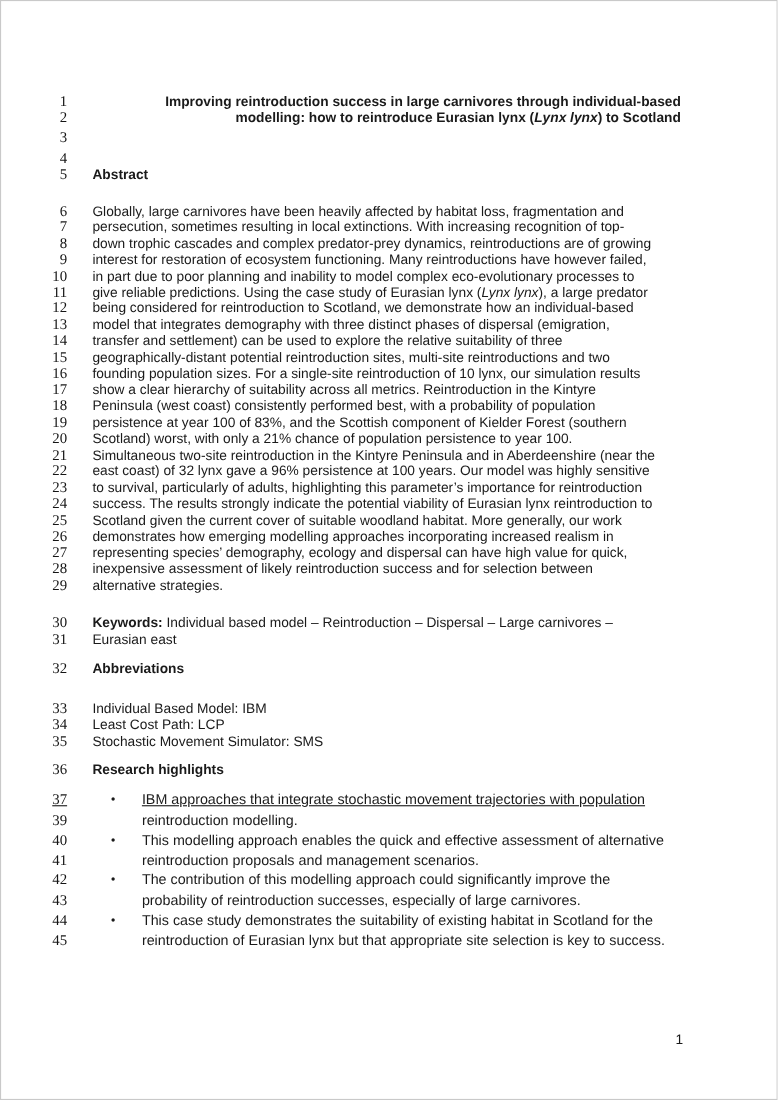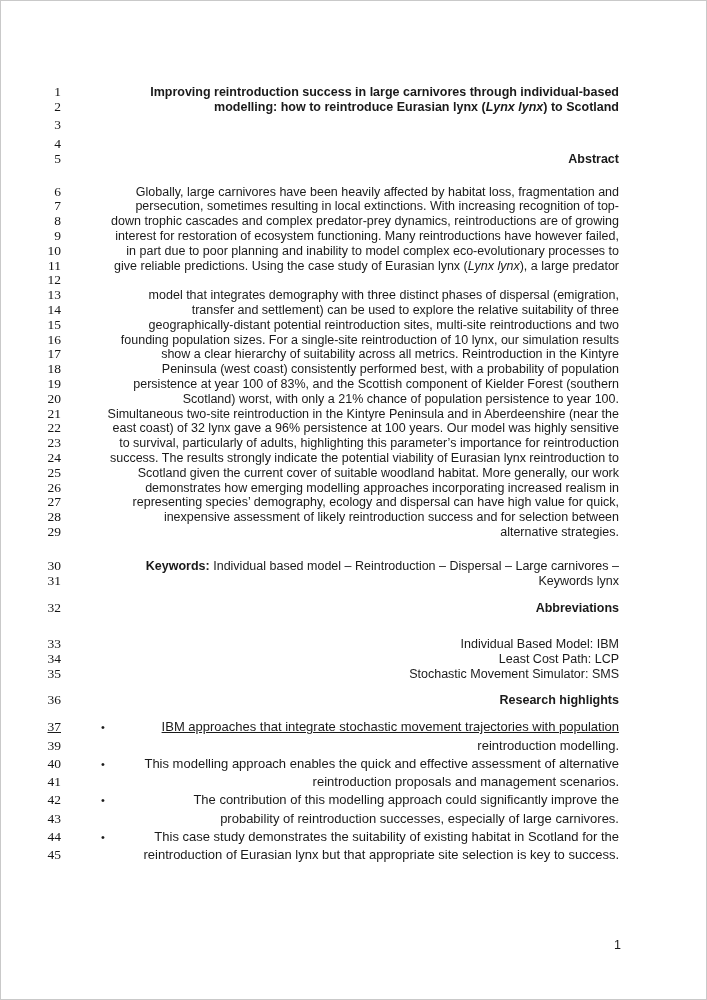--- a/index.html
+++ b/index.html
@@ -26,21 +26,20 @@
     font-family:"Liberation Serif", serif;
     font-size:13.5px;
     color:#141414;
   }
   .line .content {
     margin-left:23px;
     width:535px;
     position:relative;
     box-sizing:border-box;
     min-height:14.8px;
-    text-align:right;
   }
   .line.title .content { text-align:right; font-weight:bold; }
   .line.heading .content { font-weight:bold; }
   .line.bullet, .line.bullet-cont { line-height:18.3px; }
   .line.bullet .content, .line.bullet-cont .content {
     padding-left:45px;
     font-size:13px;
     min-height:18.3px;
   }
   .bullet-glyph {
@@ -103,20 +102,21 @@
       <div class="line body">
         <span class="num">10</span>
         <span class="content"><span>in part due to poor planning and inability to model complex eco-evolutionary processes to</span></span>
       </div>
       <div class="line body">
         <span class="num">11</span>
         <span class="content"><span>give reliable predictions. Using the case study of Eurasian lynx (</span><span class="seg-i">Lynx lynx</span><span>), a large predator</span></span>
       </div>
       <div class="line body">
         <span class="num">12</span>
+        <span class="content"><span>being considered for reintroduction to Scotland, we demonstrate how an individual-based</span></span>
       </div>
       <div class="line body">
         <span class="num">13</span>
         <span class="content"><span>model that integrates demography with three distinct phases of dispersal (emigration,</span></span>
       </div>
       <div class="line body">
         <span class="num">14</span>
         <span class="content"><span>transfer and settlement) can be used to explore the relative suitability of three</span></span>
       </div>
       <div class="line body">
@@ -178,21 +178,21 @@
       <div class="line body">
         <span class="num">29</span>
         <span class="content"><span>alternative strategies.</span></span>
       </div>
       <div class="line body" style="margin-top: 19px;">
         <span class="num">30</span>
         <span class="content"><span class="seg-b">Keywords:</span><span> Individual based model – Reintroduction – Dispersal – Large carnivores –</span></span>
       </div>
       <div class="line body">
         <span class="num">31</span>
-        <span class="content"><span>Keywords lynx</span></span>
+        <span class="content"><span>Eurasian east</span></span>
       </div>
       <div class="line heading" style="margin-top: 13px;">
         <span class="num">32</span>
         <span class="content"><span>Abbreviations</span></span>
       </div>
       <div class="line body" style="margin-top: 21px;">
         <span class="num">33</span>
         <span class="content"><span>Individual Based Model: IBM</span></span>
       </div>
       <div class="line body">

